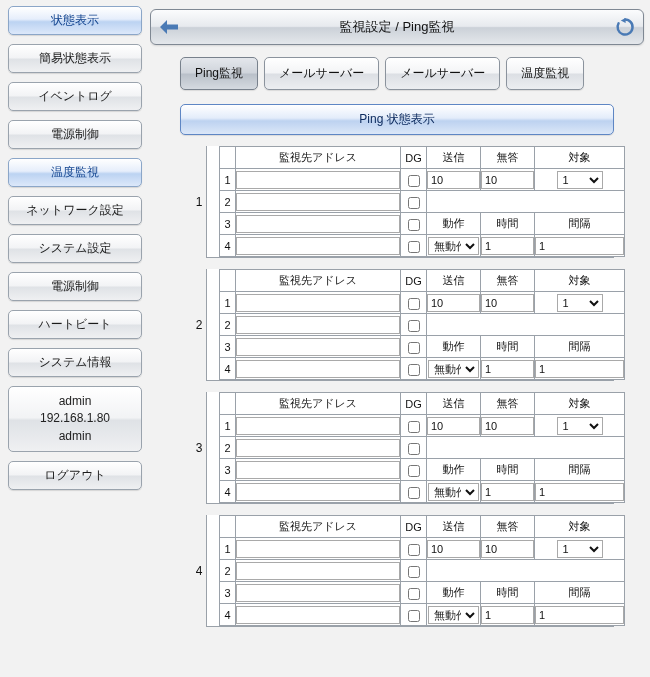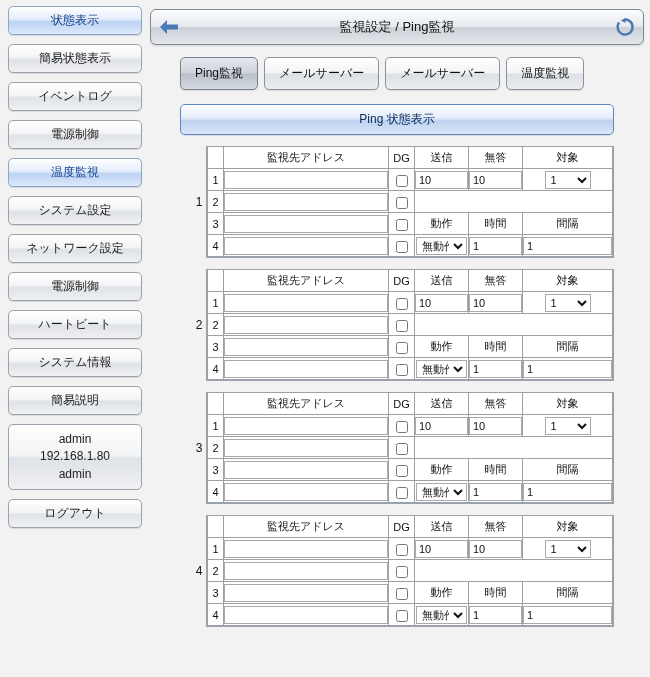--- a/index.html
+++ b/index.html
@@ -158,20 +158,21 @@
     flex: 1 1 auto;
     border: 1px solid #9aa1a9;
     border-top: none;
     background: #ffffff;
     box-sizing: border-box;
   }
   table.tbl {
     width: 100%;
     border-collapse: collapse;
     table-layout: fixed;
+    margin-left: 12px;
   }
   table.tbl td, table.tbl th {
     border: 1px solid #9aa1a9;
     padding: 0;
     height: 22px;
     font-size: 11px;
     font-weight: normal;
     color: #111;
     text-align: center;
     background: #fff;
@@ -231,26 +232,25 @@
 
   <div class="sidebar">
 
     <div class="side-btn section">状態表示</div>
     <div class="side-btn">簡易状態表示</div>
     <div class="side-btn">イベントログ</div>
 
     <div class="side-btn">電源制御</div>
 
     <div class="side-btn section">温度監視</div>
+    <div class="side-btn">ネットワーク設定</div>
     <div class="side-btn">システム設定</div>
-    <div class="side-btn">ネットワーク設定</div>
     <div class="side-btn">電源制御</div>
     <div class="side-btn">ハートビート</div>
     <div class="side-btn">システム情報</div>
-    <div class="side-btn">簡易説明</div>
 
     <div class="side-info">
       <div>admin</div>
       <div>192.168.1.80</div>
       <div>admin</div>
     </div>
 
     <div class="side-btn">ログアウト</div>
 
   </div>

